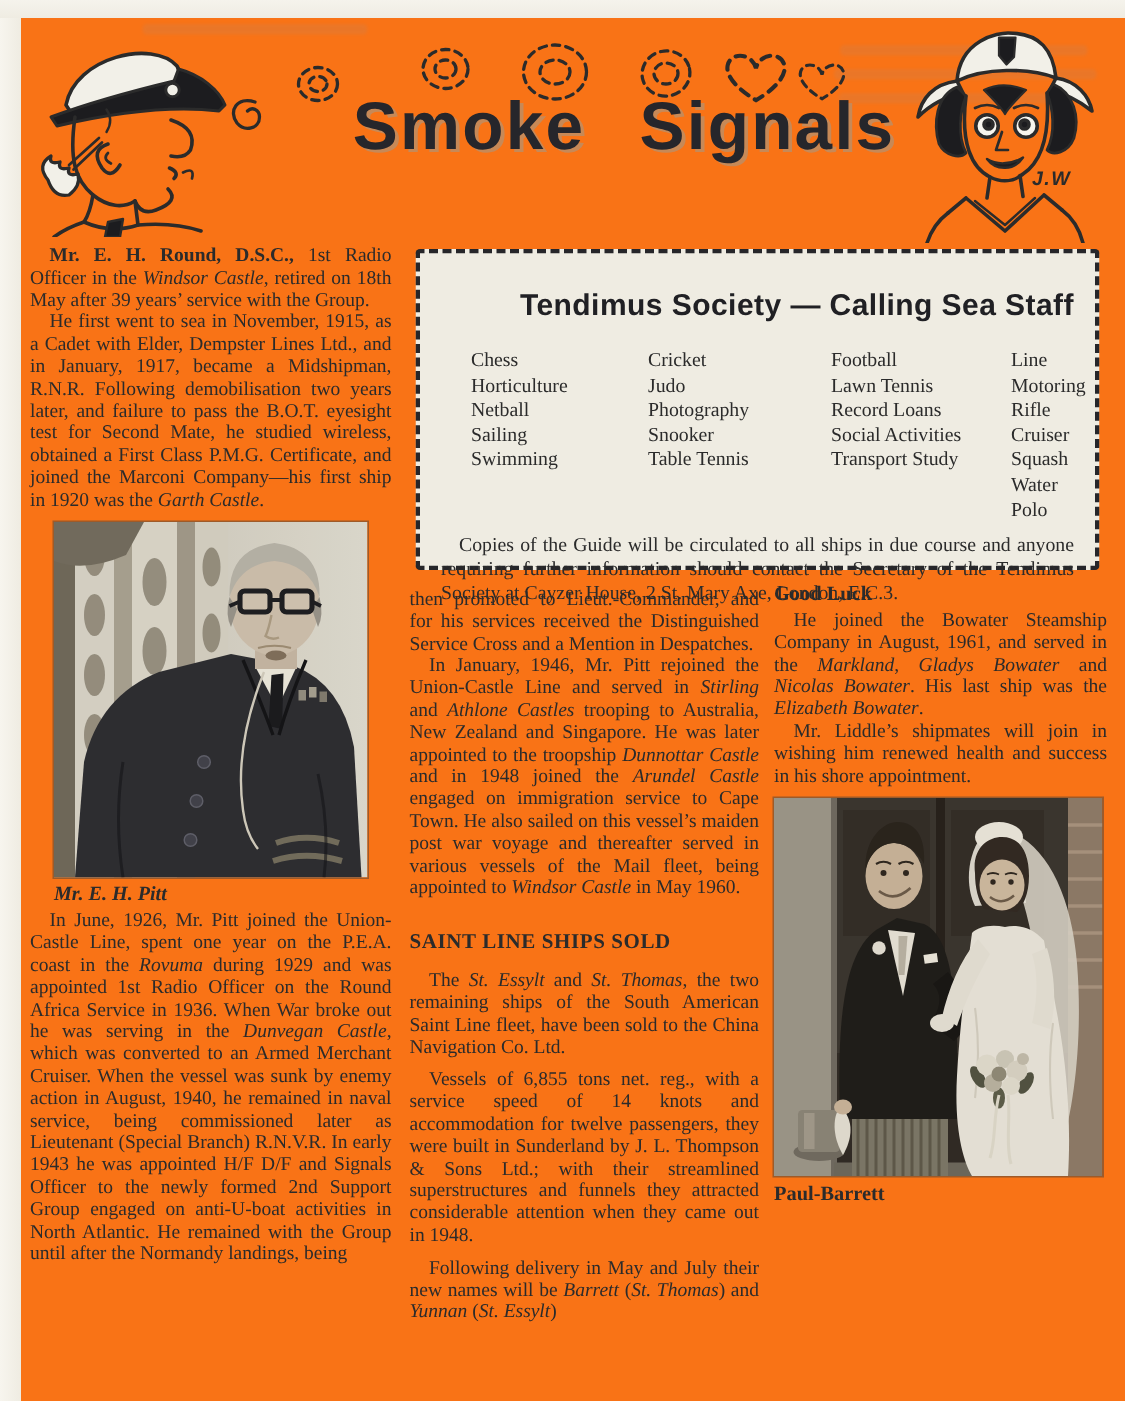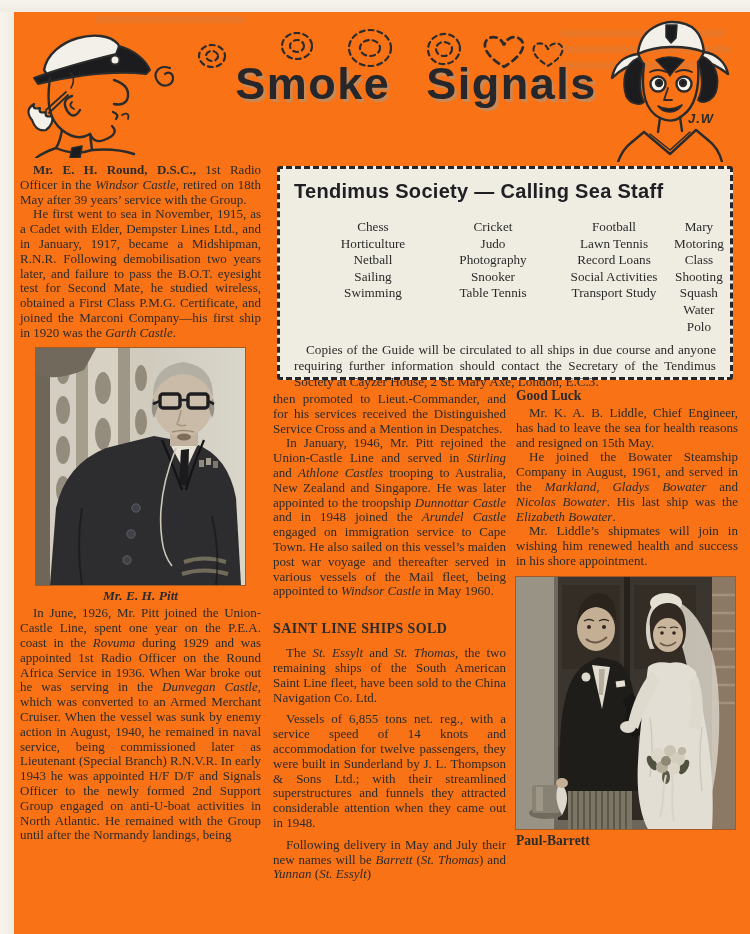--- a/index.html
+++ b/index.html
@@ -36,36 +36,36 @@
   .col-left  { left:20px;  top:163px; width:241px; }
   .col-mid   { left:273px; top:392px; width:233px; }
   .col-right { left:516px; top:388px; width:222px; }
   .caps-heading { margin:22px 0 9px !important; letter-spacing:.4px; font-size:14px !important; }
   .spaced p { margin-bottom:7px; }
   .caption-heading { margin:4px 0 1px !important; }
   .caption-text p { line-height:15.6px; }
 
   figure { margin:0; }
   .photo-pitt { width:209px; margin:7px 0 3px 16px; }
-  .photo-pitt figcaption { text-align:center; font-style:italic; font-weight:bold;
+  .photo-pitt figcaption { text-align:left; font-style:italic; font-weight:bold;
     font-size:13.4px; margin-top:4px; }
   .photo-wedding { width:219px; margin:8px 0 2px 0; }
   .photo-frame { display:block; outline:1px solid rgba(70,66,58,.5); }
 
   
   .tendimus-box { position:absolute; left:277px; top:166px; width:456px; height:214px;
     box-sizing:border-box; border:3px dashed #26262a; border-radius:3px;
     padding:5px 14px 4px; background:#efece2; }
   .box-title { font-family:"Liberation Sans", sans-serif; font-weight:700; font-size:20px;
-    text-align:left; letter-spacing:.3px; margin:6px 0 10px; color:#202024; }
+    text-align:right; letter-spacing:.3px; margin:19px 0 10px; color:#202024; }
   .box-intro, .box-footer { font-size:13.2px; line-height:16px; text-align:justify;
     text-indent:12px; margin:0; }
   .box-footer { margin-top:2px; }
   .activities { display:grid; grid-template-columns:118px 122px 120px 1fr;
-    padding:6px 0 5px 20px; font-size:13.2px; line-height:16.6px;text-align:center; }
+    padding:6px 0 5px 20px; font-size:13.2px; line-height:16.6px; }
 </style>
 </head>
 <body>
 
 <div class="page">
   <div class="paper-edge"></div>
   <div class="paper-top"></div>
 
   <div class="ghost" style="left:560px;top:30px;width:165px"></div>
   <div class="ghost" style="left:556px;top:46px;width:175px"></div>
@@ -250,23 +250,23 @@
           <div>Table Tennis</div>
         </div>
       <div>
           <div>Football</div>
           <div>Lawn Tennis</div>
           <div>Record Loans</div>
           <div>Social Activities</div>
           <div>Transport Study</div>
         </div>
       <div>
-          <div>Mary</div>
+          <div>Line</div>
           <div>Motoring</div>
-          <div>Class Shooting</div>
+          <div>Rifle Cruiser</div>
           <div>Squash</div>
           <div>Water Polo</div>
         </div>
     </div>
     <p class="box-footer">Copies of the Guide will be circulated to all ships in due course and anyone requiring further information should contact the Secretary of the Tendimus Society at Cayzer House, 2 St. Mary Axe, London, E.C.3.</p>
   </div>
 
   <div class="col col-mid">
     <div class="rich">
         <p class="noindent"><span>then promoted to Lieut.-Commander, and for his services received the Distinguished Service Cross and a Mention in Despatches.</span></p>
@@ -276,21 +276,20 @@
     <div class="rich spaced">
         <p><span>The </span><i>St. Essylt</i><span> and </span><i>St. Thomas</i><span>, the two remaining ships of the South American Saint Line fleet, have been sold to the China Navigation Co. Ltd.</span></p>
         <p><span>Vessels of 6,855 tons net. reg., with a service speed of 14 knots and accommodation for twelve passengers, they were built in Sunderland by J. L. Thompson &amp; Sons Ltd.; with their streamlined superstructures and funnels they attracted considerable attention when they came out in 1948.</span></p>
         <p><span>Following delivery in May and July their new names will be </span><i>Barrett</i><span> (</span><i>St. Thomas</i><span>) and </span><i>Yunnan</i><span> (</span><i>St. Essylt</i><span>)</span></p>
       </div>
   </div>
 
   <div class="col col-right">
     <h3>Good Luck</h3>
     <div class="rich">
-        <p><span>Mr. K. A. B. Liddle, Chief Engineer, has had to leave the sea for health reasons and resigned on 15th May.</span></p>
         <p><span>He joined the Bowater Steamship Company in August, 1961, and served in the </span><i>Markland</i><span>, </span><i>Gladys Bowater</i><span> and </span><i>Nicolas Bowater</i><span>. His last ship was the </span><i>Elizabeth Bowater</i><span>.</span></p>
         <p><span>Mr. Liddle’s shipmates will join in wishing him renewed health and success in his shore appointment.</span></p>
       </div>
 
     <figure class="photo-wedding">
       <svg class="photo-frame" width="219" height="252" viewBox="0 0 219 252">
         <rect width="219" height="252" fill="#37322d"></rect>
         <rect x="0" y="0" width="40" height="252" fill="#9c968a"></rect>
         <rect x="38" y="0" width="4" height="252" fill="#6e6960"></rect>
         <rect x="196" y="0" width="23" height="252" fill="#8d7a68"></rect>

